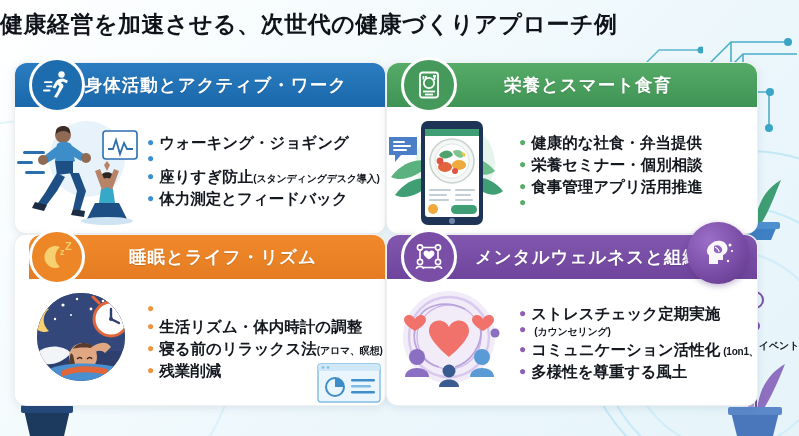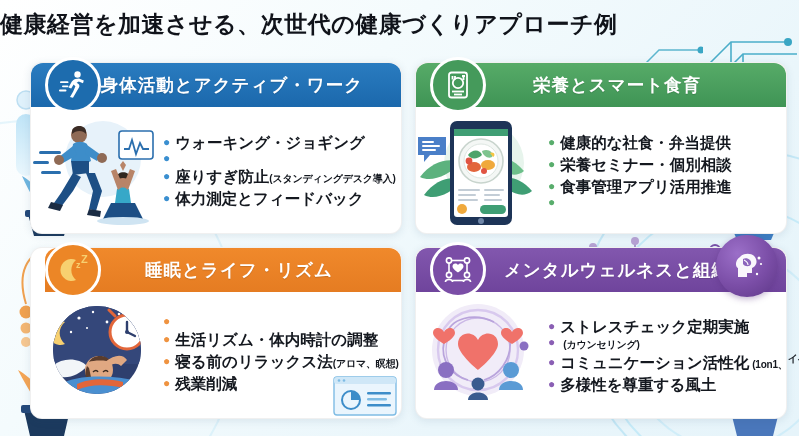--- a/index.html
+++ b/index.html
@@ -37,26 +37,25 @@
     font-size: 23px;
     font-weight: bold;
     color: #10131a;
     letter-spacing: .5px;
     z-index: 30;
   }
 
   
   .grid {
     position: absolute;
-    top: 62px; left: 30px;
+    top: 62px; left: 14px;
     width: 757px; height: 362px;
     display: grid;
     grid-template-columns: 372px 372px;
     grid-template-rows: 172px 172px;
-    gap: 13px;
     z-index: 10;
   }
 
   .card {
     position: relative;
     background: #ffffff;
     border-radius: 12px;
     border: 1px solid rgba(0,0,0,.06);
     box-shadow: 0 2px 9px rgba(40,70,110,.11);
     overflow: visible;

